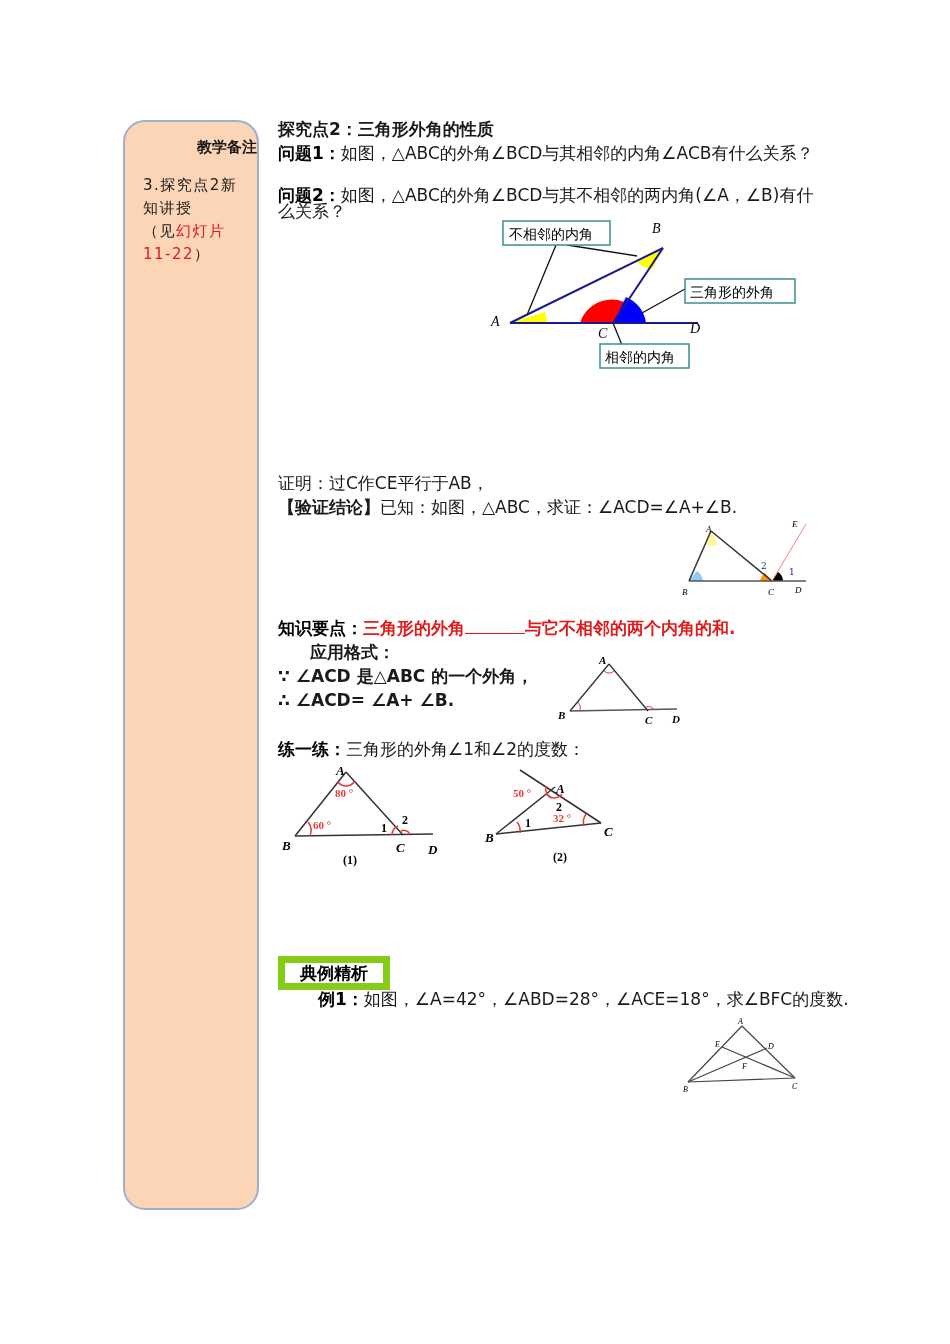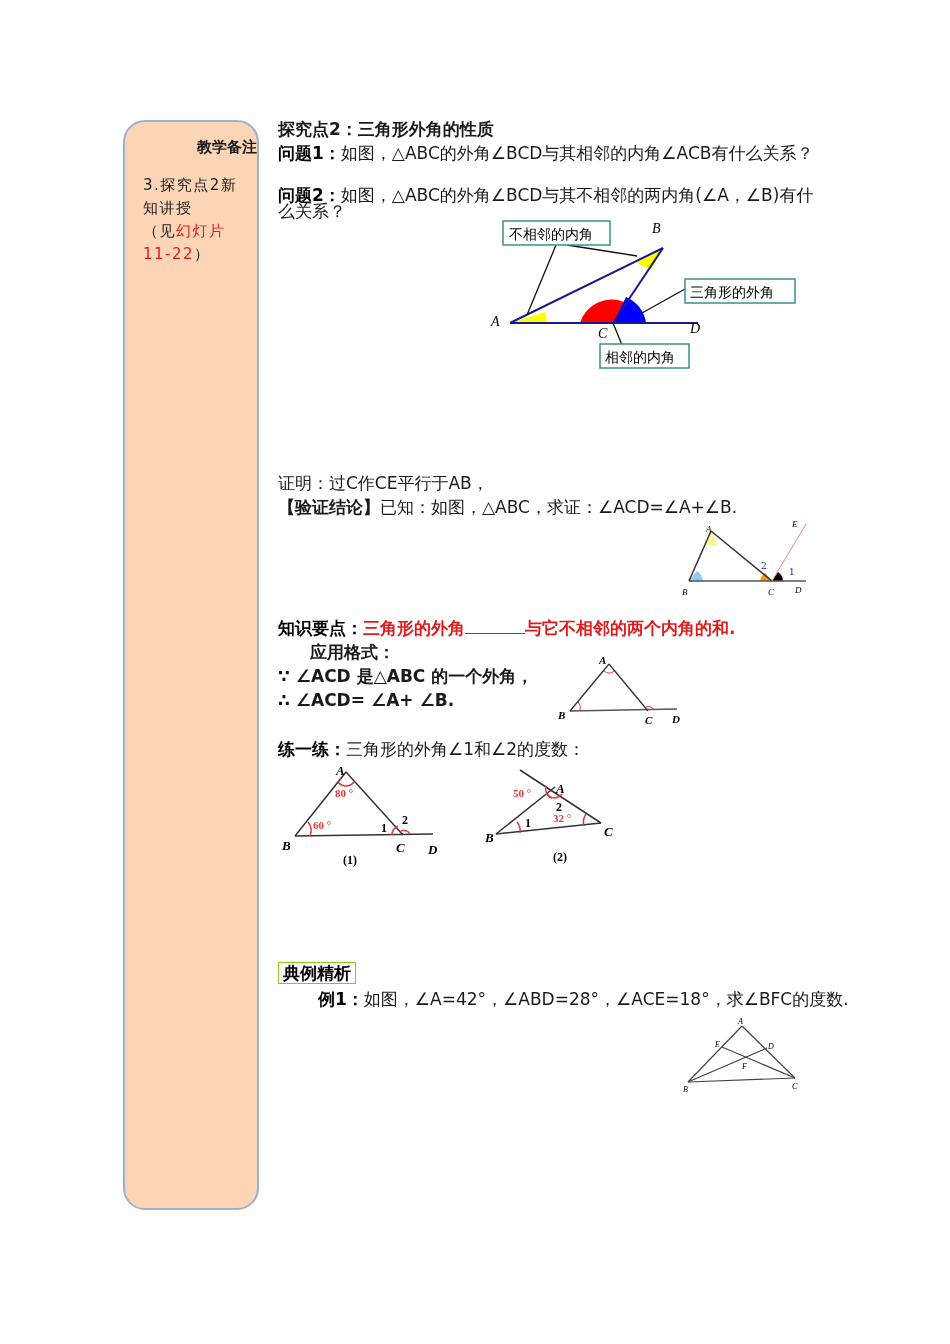--- a/index.html
+++ b/index.html
@@ -6,21 +6,21 @@
   body{width:950px;height:1344px;position:relative;font-family:"DejaVu Serif","Liberation Serif",serif;color:#1a1a1a;overflow:hidden;}
   .sidebar{position:absolute;left:123px;top:120px;width:136px;height:1090px;background:#fbd5b6;border:2px solid #9eb0cc;border-radius:22px;box-sizing:border-box;}
   .sidebar-title{position:absolute;left:0;right:0;top:16px;text-align:right;font-weight:bold;font-size:15px;font-family:Liberation Serif, serif;}
   .sidebar-note{position:absolute;left:18px;top:52px;width:104px;font-size:15px;line-height:23px;letter-spacing:1.5px;font-family:"DejaVu Sans","Liberation Sans",sans-serif;}
   .red{color:#e01b1b;}
   .blue{color:#000000;}
   .bold{font-weight:bold;}
   .main{position:absolute;left:278px;top:0;width:560px;}
   .line{position:absolute;left:0;white-space:nowrap;font-size:17px;line-height:22px;font-family:"DejaVu Sans","Liberation Sans",sans-serif;}
   .blank{display:inline-block;width:60px;border-bottom:1.5px solid #e01b1b;height:14px;vertical-align:baseline;}
-  .boxed{border:1px solid #84cc16;padding:0 4px;}
+  .boxed{border:7px solid #84cc16;padding:0 15px;}
   svg{position:absolute;overflow:visible;}
   .lbl{font-family:"DejaVu Sans","Liberation Sans",sans-serif;}
 </style>
 </head>
 <body>
 
 <div class="sidebar">
   <div class="sidebar-title">教学备注</div>
   <div class="sidebar-note">
     <span>3.探究点2新知讲授</span><br>

